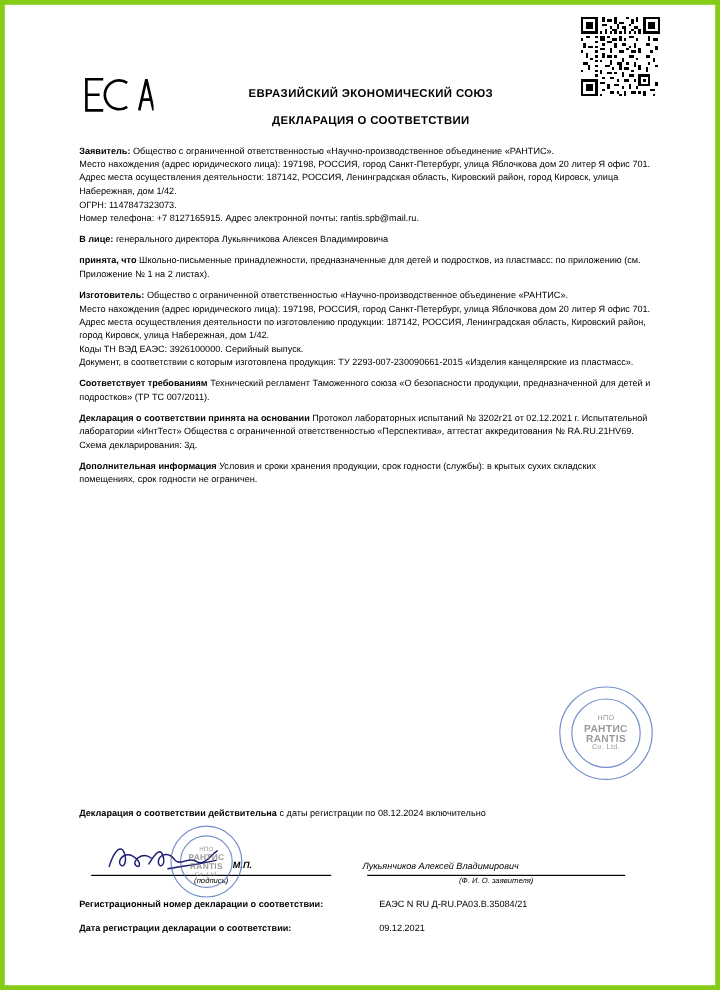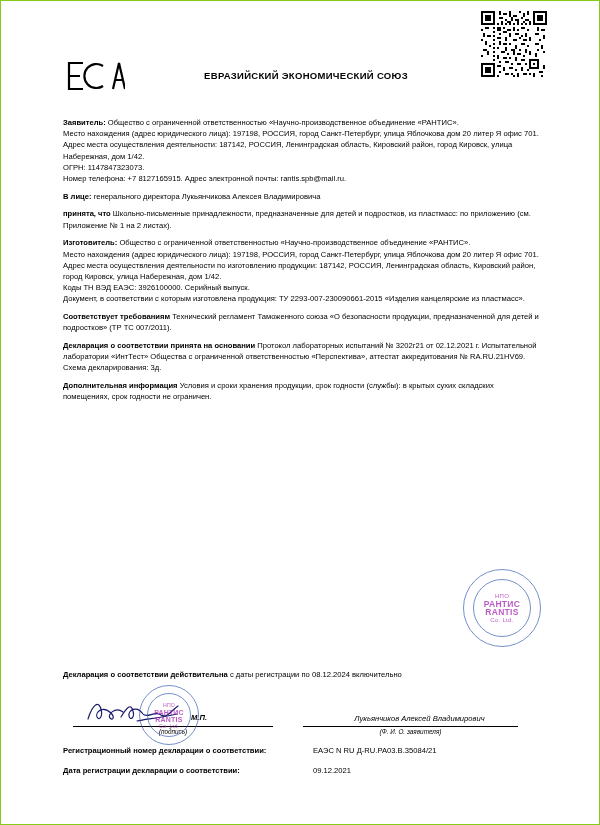--- a/index.html
+++ b/index.html
@@ -10,21 +10,21 @@
     background: #ffffff;
     font-family: "Liberation Sans", sans-serif;
     color: #000000;
     position: relative;
     overflow: hidden;
   }
   .page {
     position: relative;
     width: 600px;
     height: 825px;
-    border: 1px solid #84cc16;
+    border: 4px solid #84cc16;
   }
 
   
   .qr {
     position: absolute;
     top: 10px;
     left: 480px;
     width: 66px;
     height: 66px;
   }
@@ -73,21 +73,21 @@
     text-align: left;
   }
   .para { margin-bottom: 6.5px; }
   b { font-weight: bold; }
 
   
   .stamp {
     position: absolute;
     border: 1.4px solid #3f64b5;
     border-radius: 50%;
-    color: #a21caf;
+    color: #737373;
     opacity: .72;
     text-align: center;
     font-family: "Liberation Sans", sans-serif;
   }
   .stamp .inner {
     position: absolute;
     border: 1px solid #3f64b5;
     border-radius: 50%;
   }
   .stamp-main {
@@ -150,22 +150,22 @@
   .sig-line-right {
     position: absolute;
     left: 240px; top: 27px; width: 215px;
     border-top: 1px solid #000;
   }
   .sig-caption-left {
     position: absolute; left: 10px; top: 29px; width: 200px;
     text-align: center; font-size: 6.4px;
   }
   .sig-name-right {
-    position: absolute; left: 249px; top: 15px; width: 215px;
-    text-align: center; font-size: 7.6px;
+    position: absolute; left: 236px; top: 15px; width: 215px;
+    font-size: 7.6px;
   }
   .sig-caption-right {
     position: absolute; left: 240px; top: 29px; width: 215px;
     text-align: center; font-size: 6.4px;
   }
 
   
   .fields {
     position: absolute;
     top: 744px; left: 62px; width: 478px;
@@ -344,20 +344,21 @@
       <g fill="none" stroke="#000" stroke-width="2.2">
         <path d="M20 4 H6 V17 H17 M6 17 V30 H20"></path>
         <path d="M40 7 A12 12 0 1 0 40 27"></path>
         <path d="M50 30 L56 4 L62 30 M52.5 21 H59.5"></path>
       </g>
     </svg>
   </div>
 
   <div class="title-block">
     <div class="title-main">ЕВРАЗИЙСКИЙ ЭКОНОМИЧЕСКИЙ СОЮЗ</div>
+    <div class="title-sub">ДЕКЛАРАЦИЯ О СООТВЕТСТВИИ</div>
   </div>
 
   <div class="body">
 
     <div class="para">
       <b>Заявитель:</b><span> Общество с ограниченной ответственностью «Научно-производственное объединение «РАНТИС».</span>
       <div>Место нахождения (адрес юридического лица): 197198, РОССИЯ, город Санкт-Петербург, улица Яблочкова дом 20 литер Я офис 701.</div>
       <div>Адрес места осуществления деятельности: 187142, РОССИЯ, Ленинградская область, Кировский район, город Кировск, улица Набережная, дом 1/42.</div>
       <div>ОГРН: 1147847323073.</div>
       <div>Номер телефона: +7 8127165915. Адрес электронной почты: rantis.spb@mail.ru.</div>

